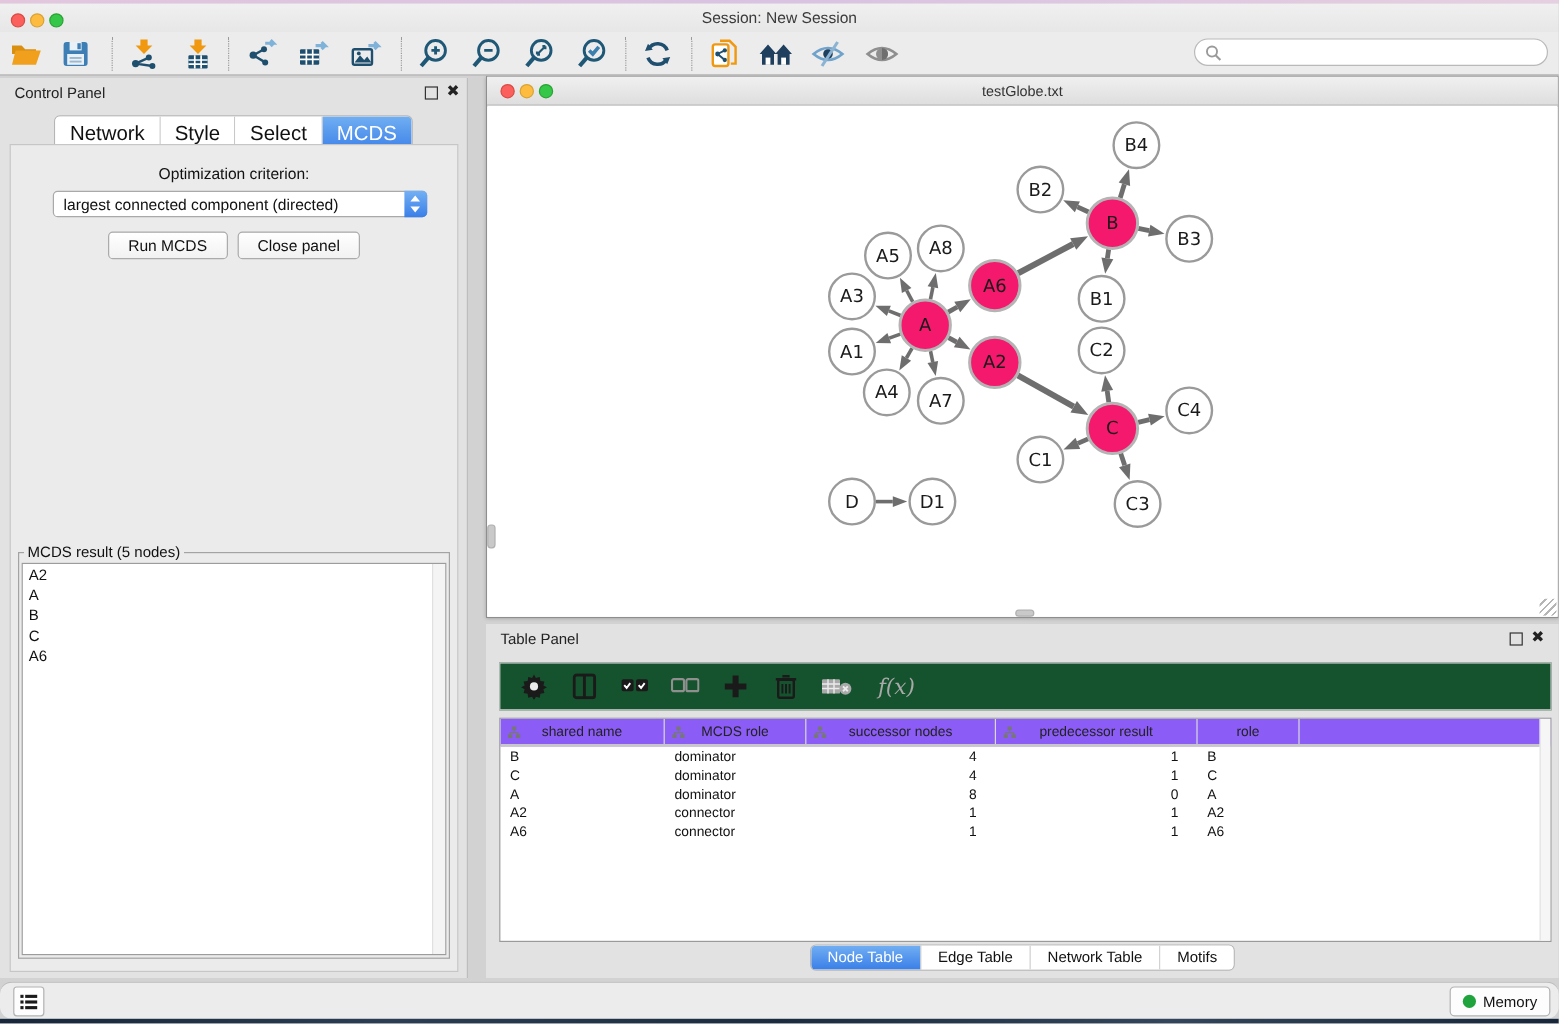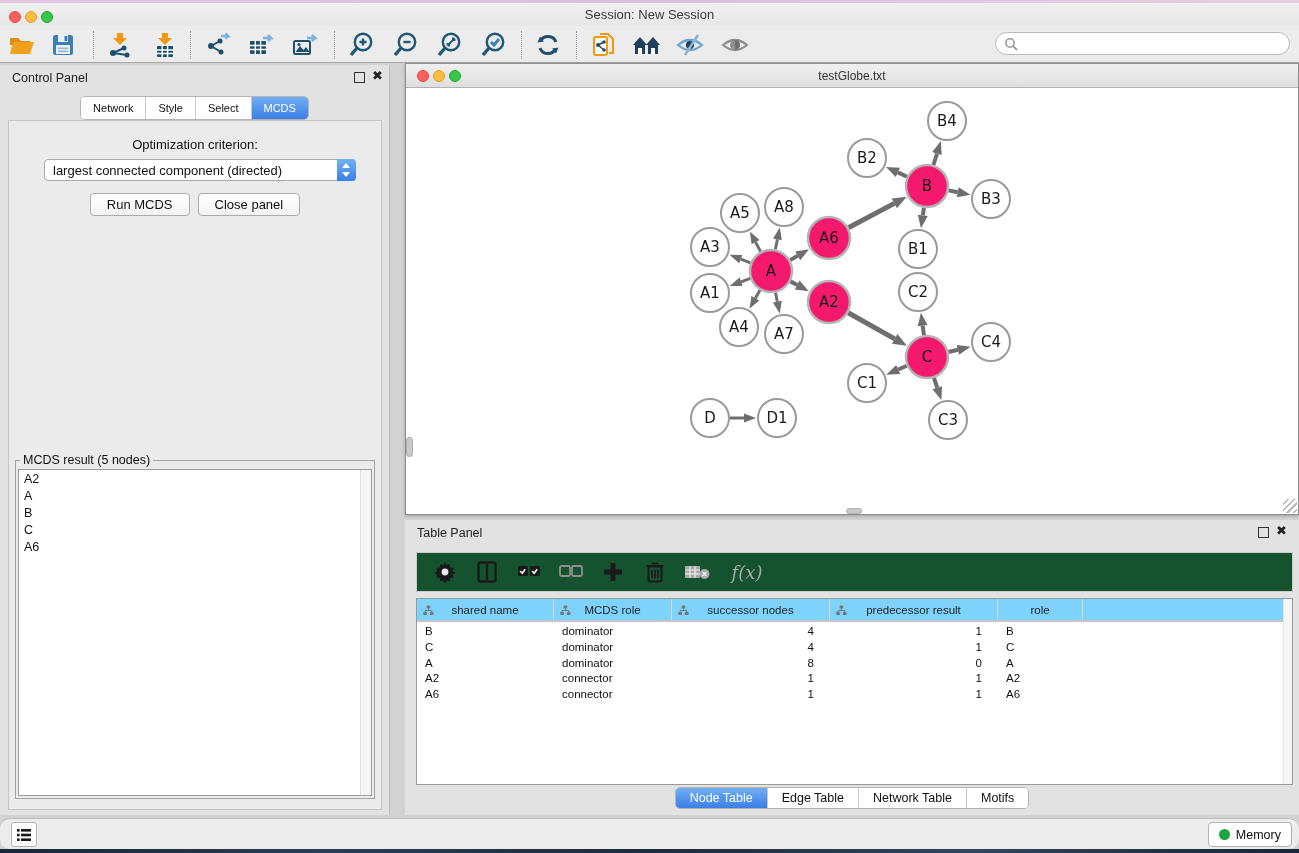--- a/index.html
+++ b/index.html
@@ -25,21 +25,21 @@
   
   .control-panel { position:absolute; left:0; top:65px; width:390px; height:750px; background:#e2e2e2; border-right:1px solid #bdbdbd; }
   .panel-head { position:absolute; left:0; top:0; width:100%; height:26px; }
   .panel-head .ptitle { position:absolute; left:12px; top:6px; font-size:12.5px; color:#222; }
   .mini-float { position:absolute; top:7px; width:11px; height:11px; border:1.5px solid #333; background:transparent; }
   .mini-close { position:absolute; top:3px; font-size:13px; font-weight:bold; color:#222; line-height:16px; }
   .cp-float { right:24px; } .cp-close { right:6px; }
 
   .cp-tabs { position:absolute; left:0; top:31px; width:100%; display:flex; justify-content:center; }
   .tabgroup { display:flex; border:1px solid #b5b5b5; border-radius:5px; overflow:hidden; background:#fff; }
-  .tabgroup .tab { font-size:11px; color:#111; background:#fff; padding:5px 12px; border-right:1px solid #c8c8c8; cursor:default; }
+  .tabgroup .tab { font-size:17px; color:#111; background:#fff; padding:5px 12px; border-right:1px solid #c8c8c8; cursor:default; }
   .tabgroup .tab:last-child { border-right:none; }
   .tabgroup .tab.active { background:linear-gradient(#71aef2,#3a7fe8); color:#fff; }
 
   .cp-inner { position:absolute; left:8px; top:55px; width:374px; height:690px; background:#ebebeb; border:1px solid #c6c6c6; }
   .opt-label { margin-top:16px; text-align:center; font-size:13px; color:#111; }
   .dropdown { position:absolute; left:35px; top:38px; width:312px; height:22px; background:#fff; border:1px solid #a9a9a9; border-radius:4px; display:flex; align-items:center; }
   .dropdown .dval { flex:1; font-size:13px; color:#111; padding-left:8px; white-space:nowrap; overflow:hidden; }
   .dropdown .stepper { width:19px; height:22px; margin:-1px -1px -1px 0; border-radius:0 4px 4px 0; background:linear-gradient(#74b0f3,#3a7fe8); position:relative; }
   .stepper i { position:absolute; left:5px; width:0; height:0; border-left:4.5px solid transparent; border-right:4.5px solid transparent; }
   .stepper .up { top:4px; border-bottom:5px solid #fff; }
@@ -66,21 +66,21 @@
     background:repeating-linear-gradient(135deg,transparent 0 3px,#b5b5b5 3px 4.5px); }
 
   
   .table-panel { position:absolute; left:405px; top:520px; width:894px; height:295px; background:#e2e2e2; }
   .tp-float { right:30px; } .tp-close { right:12px; }
   .tp-toolbar { position:absolute; left:11px; top:32px; width:877px; height:40px; background:#14532d; border:1px solid #cccccc; display:flex; align-items:center; gap:14px; padding-left:14px; }
   .tbicon { width:28px; height:28px; display:flex; align-items:center; justify-content:center; }
   .fx { font-family:"DejaVu Serif","Liberation Serif",serif; font-style:italic; font-size:18px; color:#a9a9a9; }
 
   .tframe { position:absolute; left:11px; top:78px; width:877px; height:187px; background:#fff; border:1px solid #9a9a9a; overflow:hidden; }
-  .thead { position:absolute; left:0; top:0; width:100%; height:23px; background:#7dd3fc; border-bottom:2px solid #c7c7c7; display:flex; }
+  .thead { position:absolute; left:0; top:0; width:100%; height:23px; background:#8b5cf6; border-bottom:2px solid #c7c7c7; display:flex; }
   .th { position:relative; height:100%; display:flex; align-items:center; justify-content:center; gap:5px; font-size:11.5px; color:#222; border-right:1px solid #d9d9d9; }
   .th .sorticon { position:absolute; left:6px; top:6px; }
   .tbody { position:absolute; left:0; top:25px; width:100%; }
   .trow { display:flex; height:15.8px; }
   .td { font-size:11.5px; color:#111; padding:1px 6px 0 8px; white-space:nowrap; overflow:hidden; }
   .td.right { text-align:right; padding-right:16px; }
   .tscroll { position:absolute; right:0; top:0; width:9px; height:100%; background:#f6f6f6; border-left:1px solid #e3e3e3; }
 
   .tp-tabs { position:absolute; left:0; top:267px; width:100%; display:flex; justify-content:center; }
   .tp-tabs .tab { padding:3px 14px; font-size:12.5px; }

